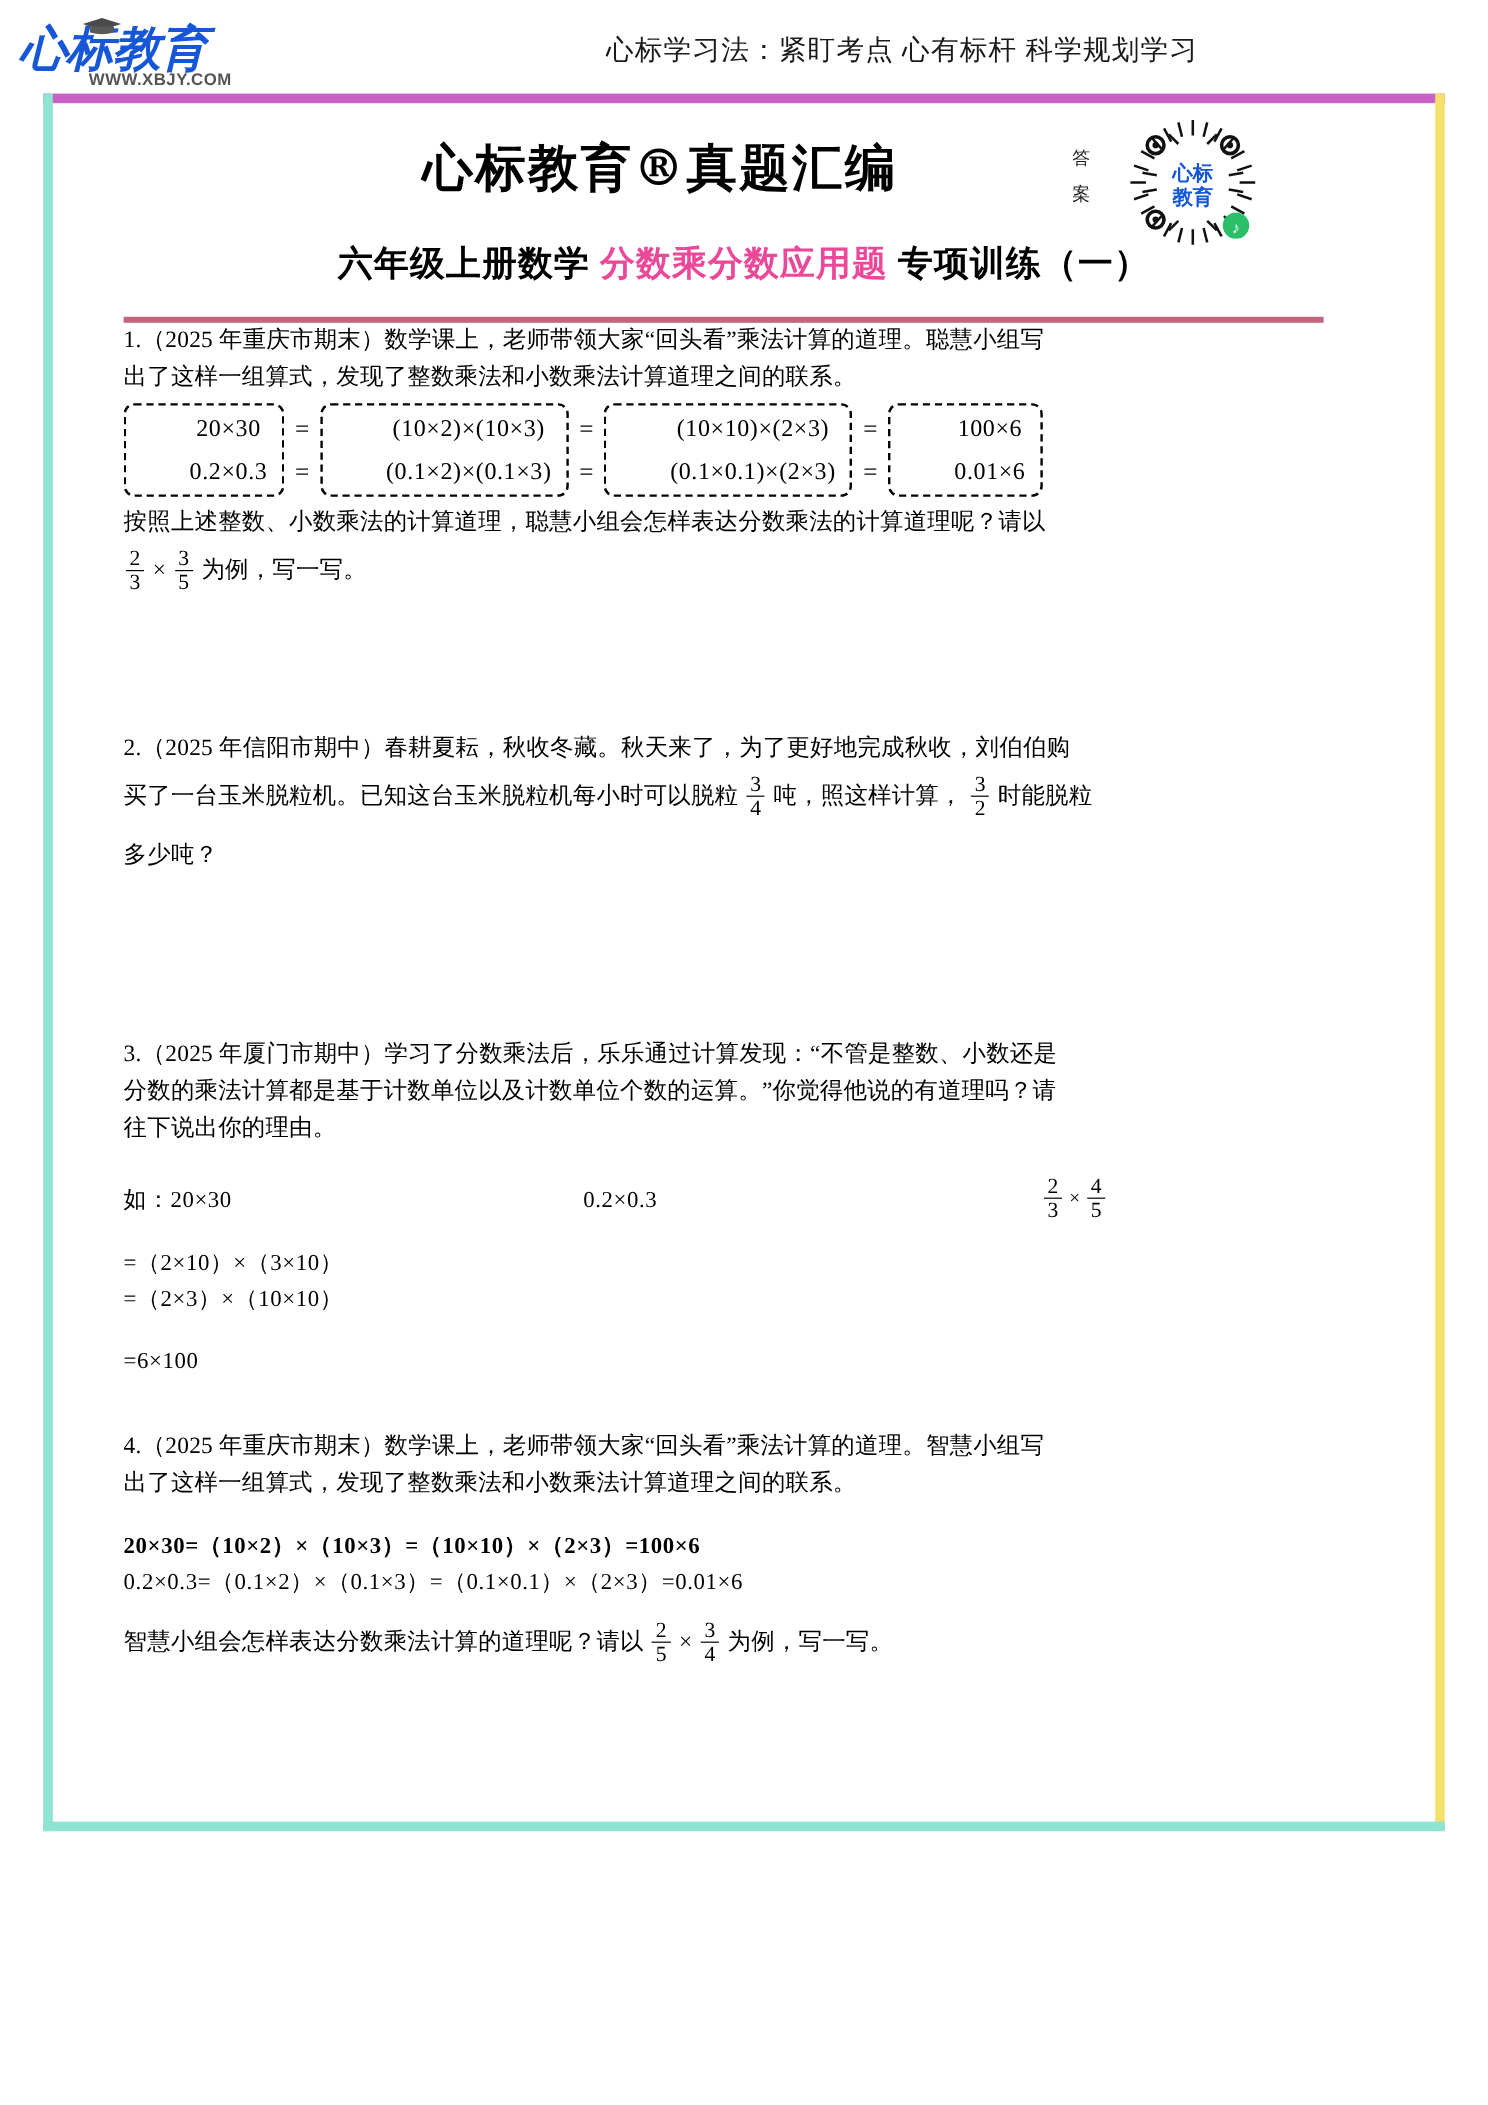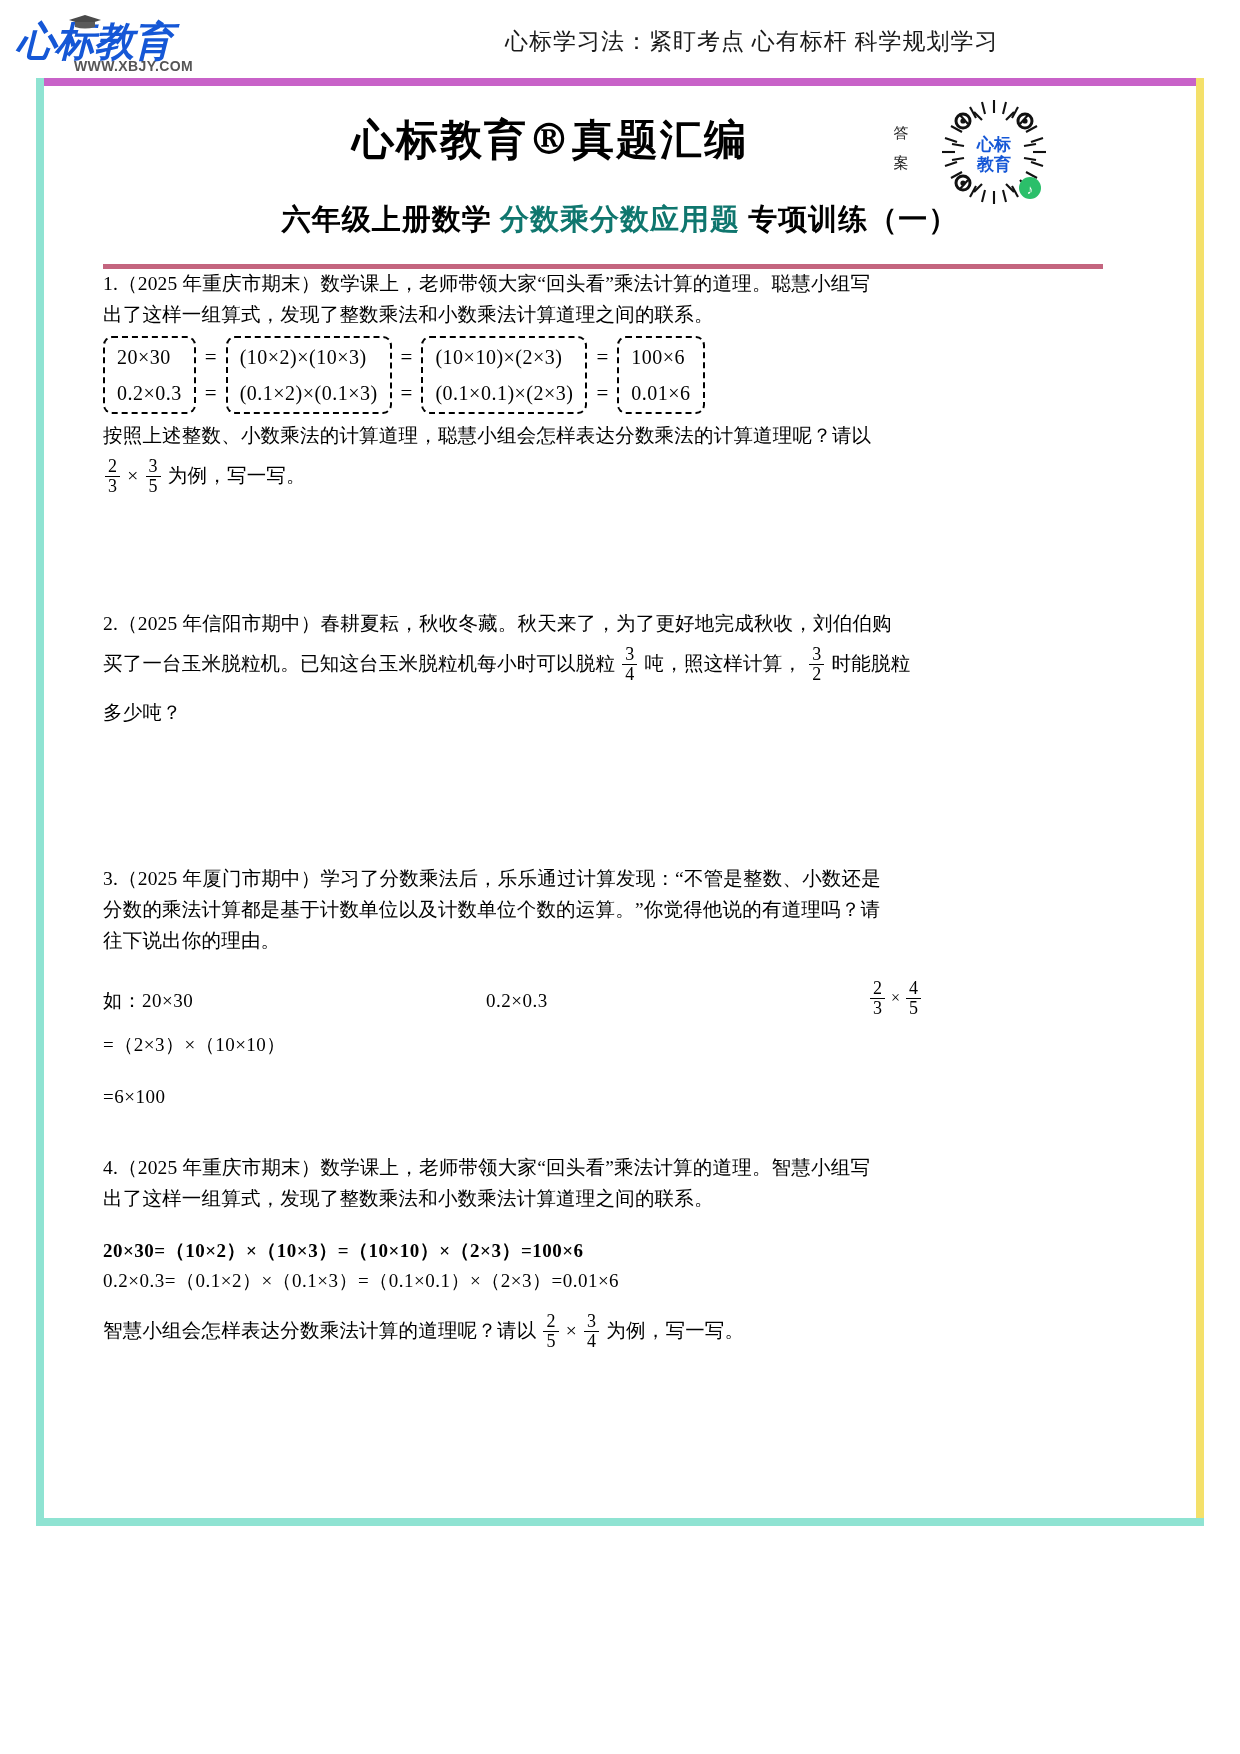--- a/index.html
+++ b/index.html
@@ -72,21 +72,21 @@
   }
   .qr{
     position:absolute;left:938px;top:96px;width:112px;height:112px;
   }
 
   .subtitle{
     position:absolute;left:0;top:200px;width:1240px;
     text-align:center;font-size:29px;font-weight:bold;letter-spacing:1px;
     white-space:nowrap;
   }
-  .subtitle .hl{color:#0f766e;}
+  .subtitle .hl{color:#ec4899;}
   .rule{
     position:absolute;left:103px;top:264px;width:1000px;height:5px;
     background:#c4657f;
   }
 
   
   .content{
     position:absolute;left:103px;top:268px;width:1010px;
   }
   .q{ margin-bottom:0; }
@@ -112,21 +112,21 @@
   
   .eqrow{
     display:flex;align-items:center;gap:0;margin:6px 0 0 0;
   }
   .dbox{
     border:2.2px dashed #000;border-radius:9px;
     padding:4px 12px;font-size:20px;letter-spacing:.5px;
     display:flex;flex-direction:column;gap:6px;
     line-height:30px;
   }
-  .dbox-cell{white-space:nowrap;text-align:left;}
+  .dbox-cell{white-space:nowrap;text-align:center;margin-left:41px;}
   .eqsign{
     font-size:21px;padding:0 9px;display:flex;flex-direction:column;
     gap:6px;line-height:30px;
   }
   .eqsign span{display:block;}
 
   .spacer-sm{height:18px;}
   .spacer-md{height:40px;}
   .spacer-xl{height:108px;}
 
@@ -307,20 +307,21 @@
           <span class="den">3</span>
         </span>
         <span>×</span>
         <span class="frac">
           <span class="num">4</span>
           <span class="den">5</span>
         </span>
       </span>
     </div>
 
+    <div class="mono-eq" style="margin-top:8px;">=（2×10）×（3×10）</div>
     <div class="mono-eq">=（2×3）×（10×10）</div>
     <div style="height:22px;"></div>
     <div class="mono-eq">=6×100</div>
   </div>
 
   <div class="spacer-md"></div>
 
   <div class="q">
     <div class="ptext">4.（2025 年重庆市期末）数学课上，老师带领大家“回头看”乘法计算的道理。智慧小组写</div>
     <div class="ptext">出了这样一组算式，发现了整数乘法和小数乘法计算道理之间的联系。</div>

